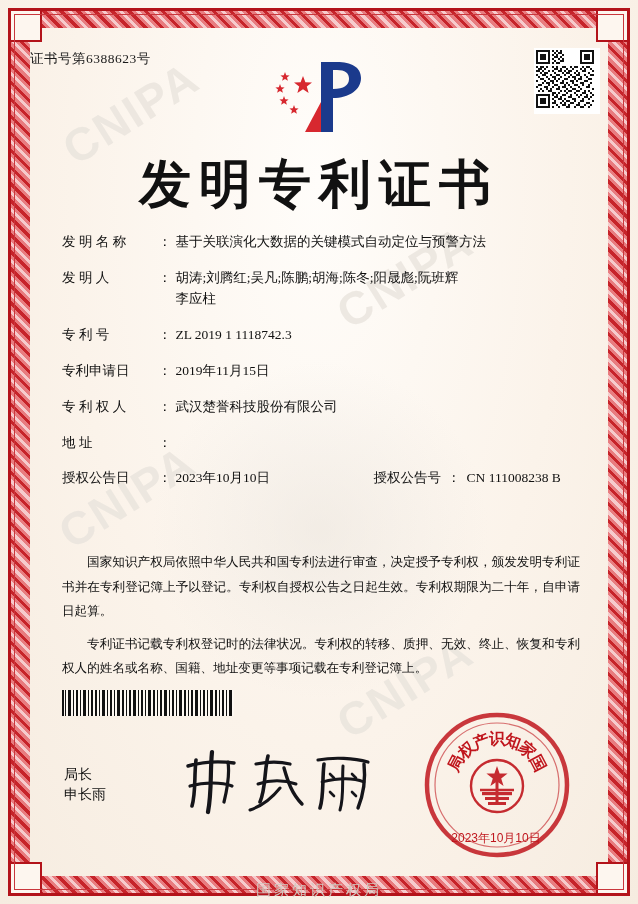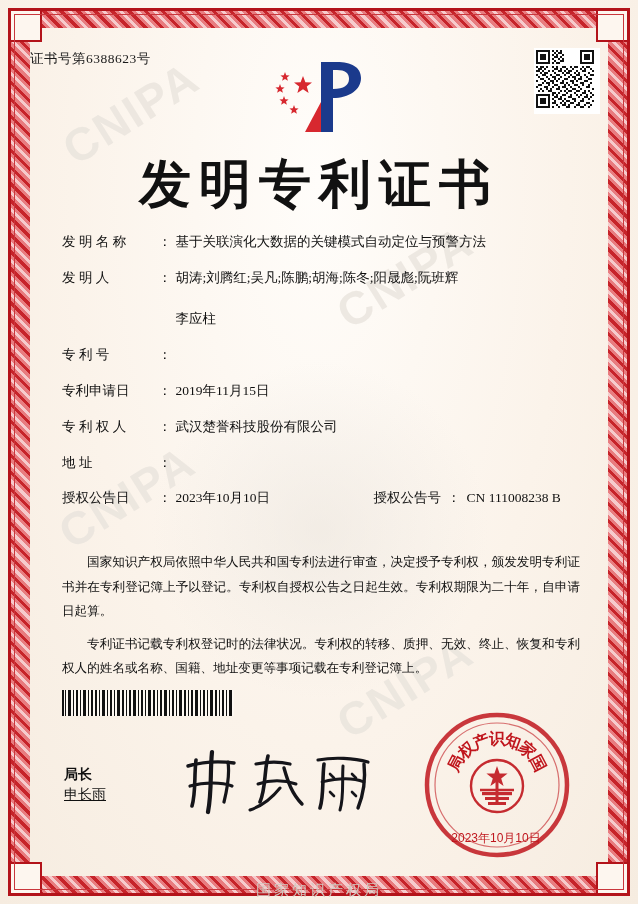--- a/index.html
+++ b/index.html
@@ -161,21 +161,21 @@
     flex: 0 0 96px;
     display: flex;
     justify-content: space-between;
     letter-spacing: 0;
   }
   .row .colon { flex: 0 0 10px; text-align: right; }
   .row .val {
     flex: 1;
     padding-left: 4px;
   }
-  .row .val .line2 { display: block; margin-top: 20px; }
+  .row .val .line2 { display: block; }
   .row.two-col .val { display: flex; }
   .row.two-col .seg1 { flex: 0 0 198px; }
   .row.two-col .seg-lbl {
     display: inline-block;
     margin-right: 6px;
   }
 
   
   .paras {
     position: absolute;
@@ -197,28 +197,26 @@
     width: 172px; height: 26px;
   }
 
   
   .sig-label {
     position: absolute;
     left: 42px; top: 742px;
     font-size: 14px;
     color: #111;
     line-height: 1.5;
-    font-weight: bold;
   }
   .sig-name {
     position: absolute;
     left: 42px; top: 764px;
     font-size: 14px;
     color: #111;
-    text-decoration: underline;
   }
   .handwriting {
     position: absolute;
     left: 150px; top: 722px;
     width: 210px;
     height: 72px;
     color: #111;
   }
 
   
@@ -506,20 +504,21 @@
         <div class="colon">：</div>
         <div class="val">
           <span>胡涛;刘腾红;吴凡;陈鹏;胡海;陈冬;阳晟彪;阮班辉</span>
           <span class="line2">李应柱</span>
         </div>
       </div>
 
       <div class="row">
         <div class="lbl">专 利 号</div>
         <div class="colon">：</div>
+        <div class="val">ZL 2019 1 1118742.3</div>
       </div>
 
       <div class="row">
         <div class="lbl">专利申请日</div>
         <div class="colon">：</div>
         <div class="val">2019年11月15日</div>
       </div>
 
       <div class="row">
         <div class="lbl">专 利 权 人</div>

